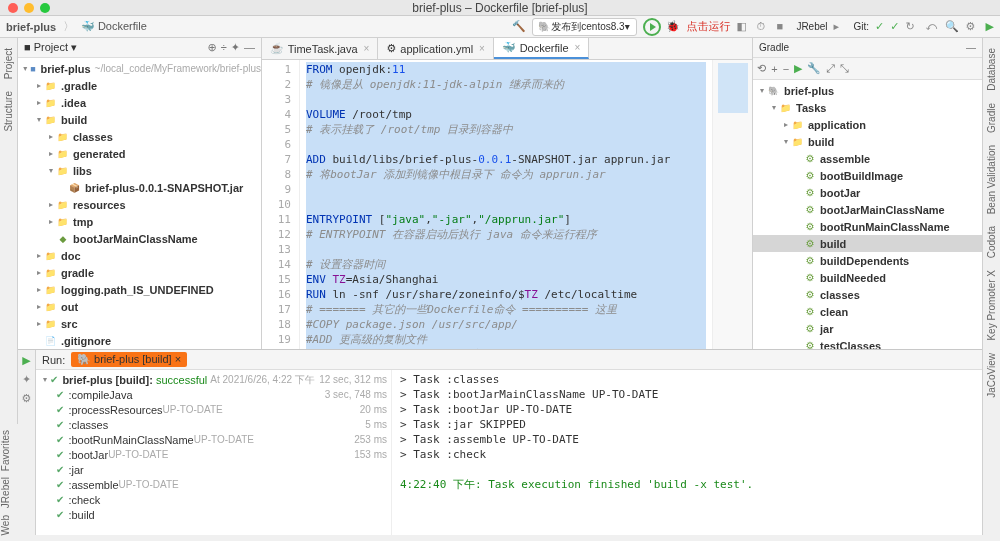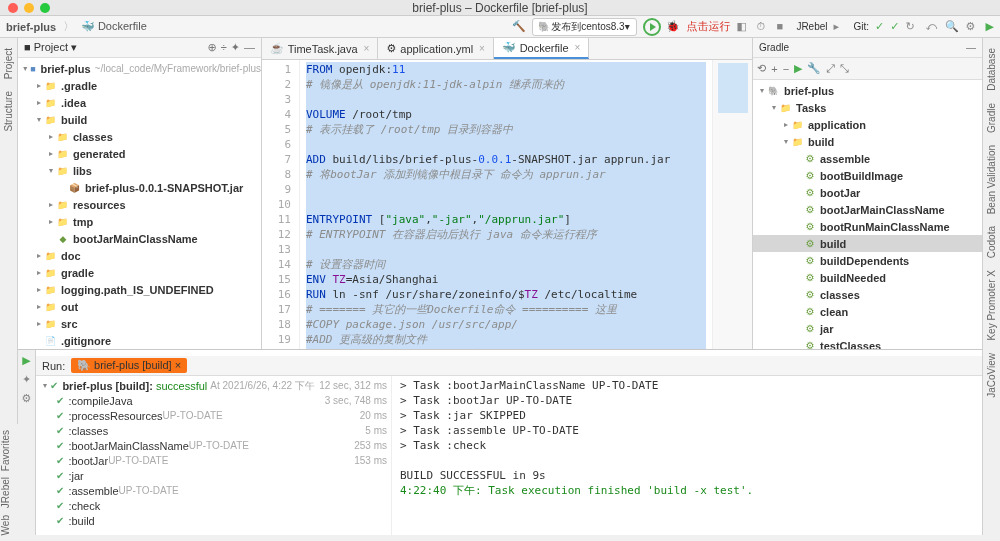--- a/index.html
+++ b/index.html
@@ -58,21 +58,21 @@
     .gradle-tree { flex: 1; overflow: auto; padding: 2px 0; }
     .gradle-tree .selected { background: #d6d6d6; }
     .task-icon { color: #6a9e3e; font-size: 10px; }
     
     .minimap { width: 40px; background: #f8f8f8; border-left: 1px solid #eee; position: relative; }
     .minimap-content { width: 30px; height: 50px; background: #d0e4f7; margin: 3px auto; }
     
     .run-panel { height: 186px; border-top: 1px solid #c8c8c8; background: #fff; display: flex; }
     .run-sidebar { width: 18px; background: #f0f0f0; border-right: 1px solid #d0d0d0; display: flex; flex-direction: column; align-items: center; padding-top: 4px; gap: 6px; color: #888; }
     .run-main { flex: 1; display: flex; flex-direction: column; }
-    .run-header { height: 20px; background: #f5f5f5; border-bottom: 1px solid #ddd; display: flex; align-items: center; padding: 0 6px; font-size: 11px; margin-top: 6px; }
+    .run-header { height: 20px; background: #f5f5f5; border-bottom: 1px solid #ddd; display: flex; align-items: center; padding: 0 6px; font-size: 11px; }
     .run-content { flex: 1; display: flex; }
     .run-tree { width: 356px; border-right: 1px solid #eee; padding: 2px 4px; overflow: auto; }
     .run-row { display: flex; align-items: center; height: 15px; font-size: 11px; }
     .check { color: #59a869; margin-right: 4px; font-size: 10px; }
     .run-time { color: #aaa; margin-left: auto; font-size: 10px; }
     .run-console { flex: 1; font-family: Menlo, monospace; font-size: 11px; line-height: 15px; padding: 2px 8px; }
     .console-line { white-space: pre; }
     .console-green { color: #1a8a1a; }
     .bold { font-weight: bold; }
     .git-check { color: #4caf50; }
@@ -409,21 +409,21 @@
                   <span class="tree-dim">UP-TO-DATE</span>
                   <span class="run-time">20 ms</span>
                 </div>
                 <div class="run-row indent-1">
                   <span class="check">✔</span>
                   <span>:classes</span>
                   <span class="run-time">5 ms</span>
                 </div>
                 <div class="run-row indent-1">
                   <span class="check">✔</span>
-                  <span>:bootJarMainClassName</span> 
+                  <span>:bootRunMainClassName</span> 
                   <span class="tree-dim">UP-TO-DATE</span>
                   <span class="run-time">253 ms</span>
                 </div>
                 <div class="run-row indent-1">
                   <span class="check">✔</span>
                   <span>:bootJar</span> 
                   <span class="tree-dim">UP-TO-DATE</span>
                   <span class="run-time">153 ms</span>
                 </div>
                 <div class="run-row indent-1">
@@ -439,27 +439,27 @@
                   <span class="check">✔</span>
                   <span>:check</span>
                 </div>
                 <div class="run-row indent-1">
                   <span class="check">✔</span>
                   <span>:build</span>
                 </div>
               </div>
           </div>
           <div class="run-console" id="run-console">
+              <div class="console-line">&gt; Task :classes</div>
               <div class="console-line">&gt; Task :bootJarMainClassName UP-TO-DATE</div>
               <div class="console-line">&gt; Task :bootJar UP-TO-DATE</div>
               <div class="console-line">&gt; Task :jar SKIPPED</div>
               <div class="console-line">&gt; Task :assemble UP-TO-DATE</div>
               <div class="console-line">&gt; Task :check</div>
               <div class="console-line"> </div>
-              <div class="console-line">BUILD SUCCESSFUL in 9s</div>
               <div class="console-line console-green">4:22:40 下午: Task execution finished 'build -x test'.</div>
             </div>
         </div>
       </div>
     </div>
   </div>
 
   <div class="right-bar">
     <div class="vert-label">Database</div>
     <div class="vert-label">Gradle</div>

